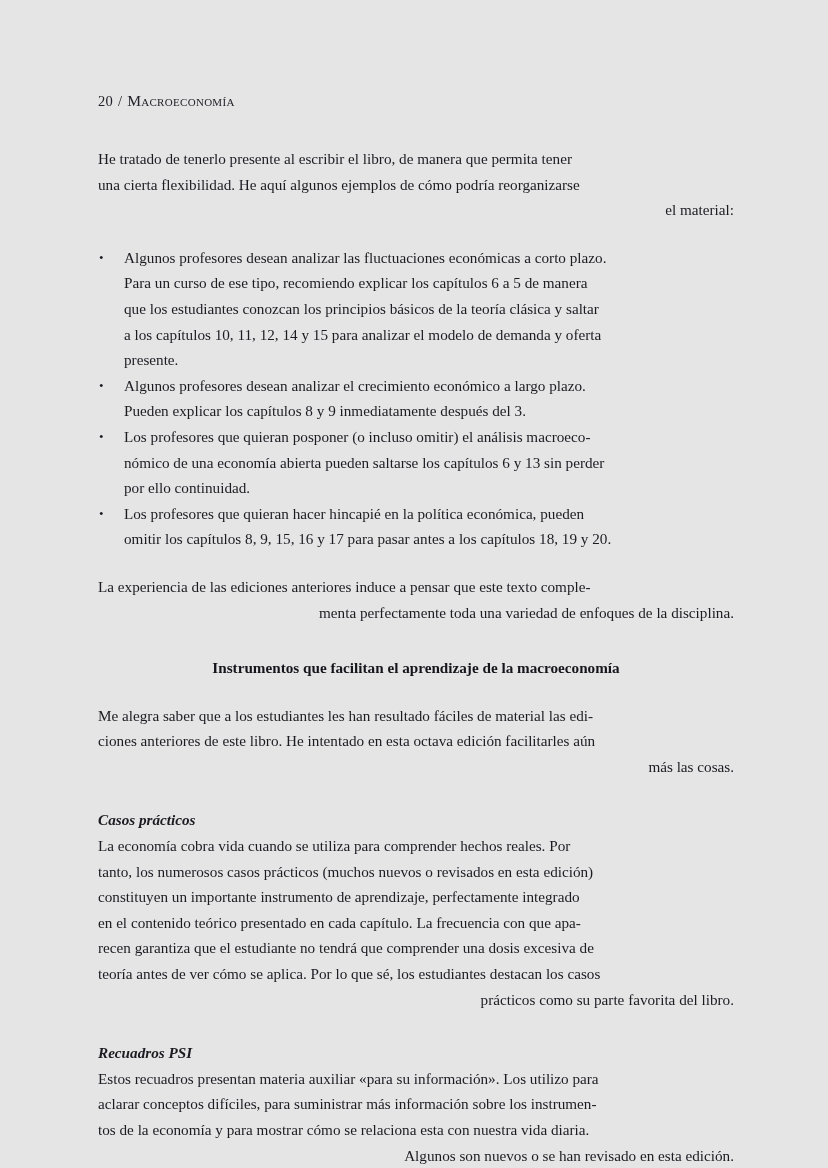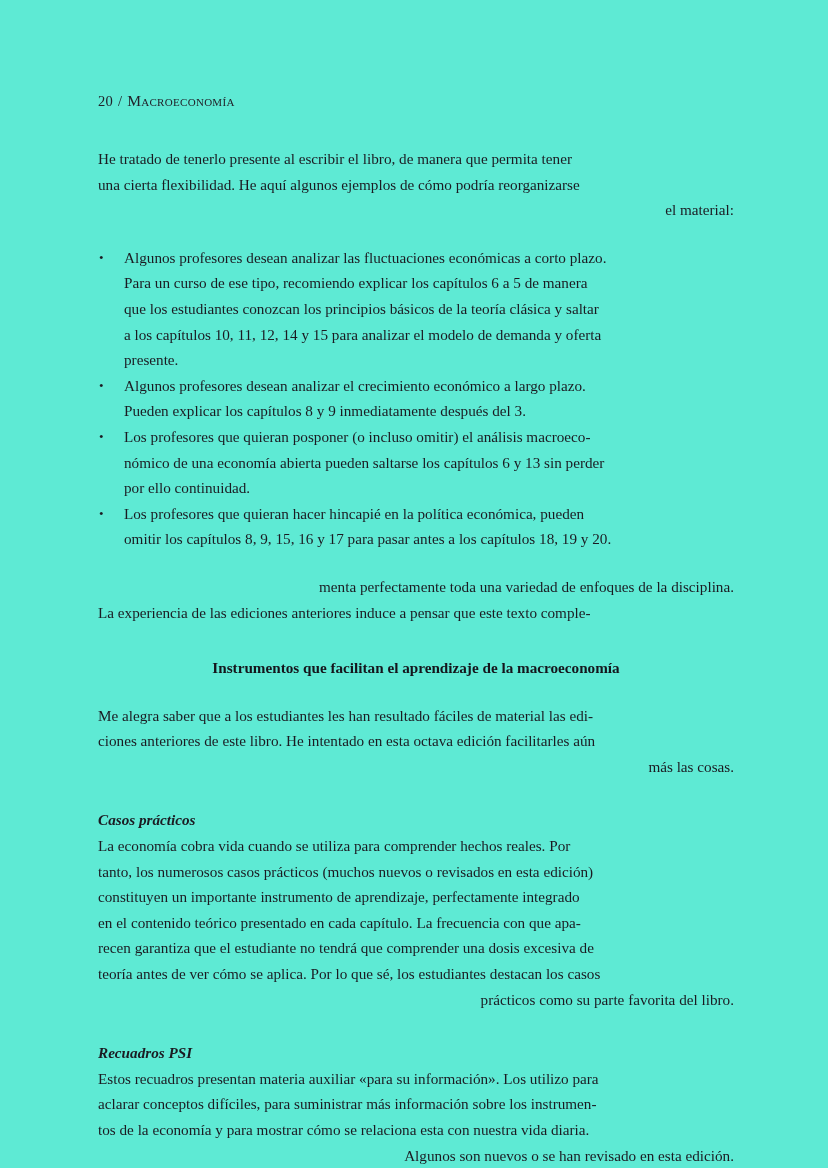--- a/index.html
+++ b/index.html
@@ -4,21 +4,21 @@
 <style>
   html, body {
     margin: 0;
     padding: 0;
     background: #ffffff;
   }
   .page {
     position: relative;
     width: 828px;
     height: 1168px;
-    background: #5eead4;
+    background: #e5e5e5;
     margin: 0 auto;
     overflow: hidden;
     font-family: "Liberation Serif", "DejaVu Serif", serif;
     color: #1b1b22;
     -webkit-font-smoothing: antialiased;
   }
   .content {
     position: absolute;
     left: 98px;
     top: 92px;
@@ -137,22 +137,22 @@
         <span class="ln last">por ello continuidad.</span>
       </li>
       <li class="bullet-item">
         <span class="dot">•</span>
         <span class="ln">Los profesores que quieran hacer hincapié en la política económica, pueden</span>
         <span class="ln last">omitir los capítulos 8, 9, 15, 16 y 17 para pasar antes a los capítulos 18, 19 y 20.</span>
       </li>
     </ul>
 
     <p class="para">
+      <span class="ln">La experiencia de las ediciones anteriores induce a pensar que este texto comple-</span>
       <span class="ln last">menta perfectamente toda una variedad de enfoques de la disciplina.</span>
-      <span class="ln">La experiencia de las ediciones anteriores induce a pensar que este texto comple-</span>
     </p>
 
     <h2 class="heading-bold">Instrumentos que facilitan el aprendizaje de la macroeconomía</h2>
 
     <p class="para">
       <span class="ln">Me alegra saber que a los estudiantes les han resultado fáciles de material las edi-</span>
       <span class="ln">ciones anteriores de este libro. He intentado en esta octava edición facilitarles aún</span>
       <span class="ln last">más las cosas.</span>
     </p>
 

